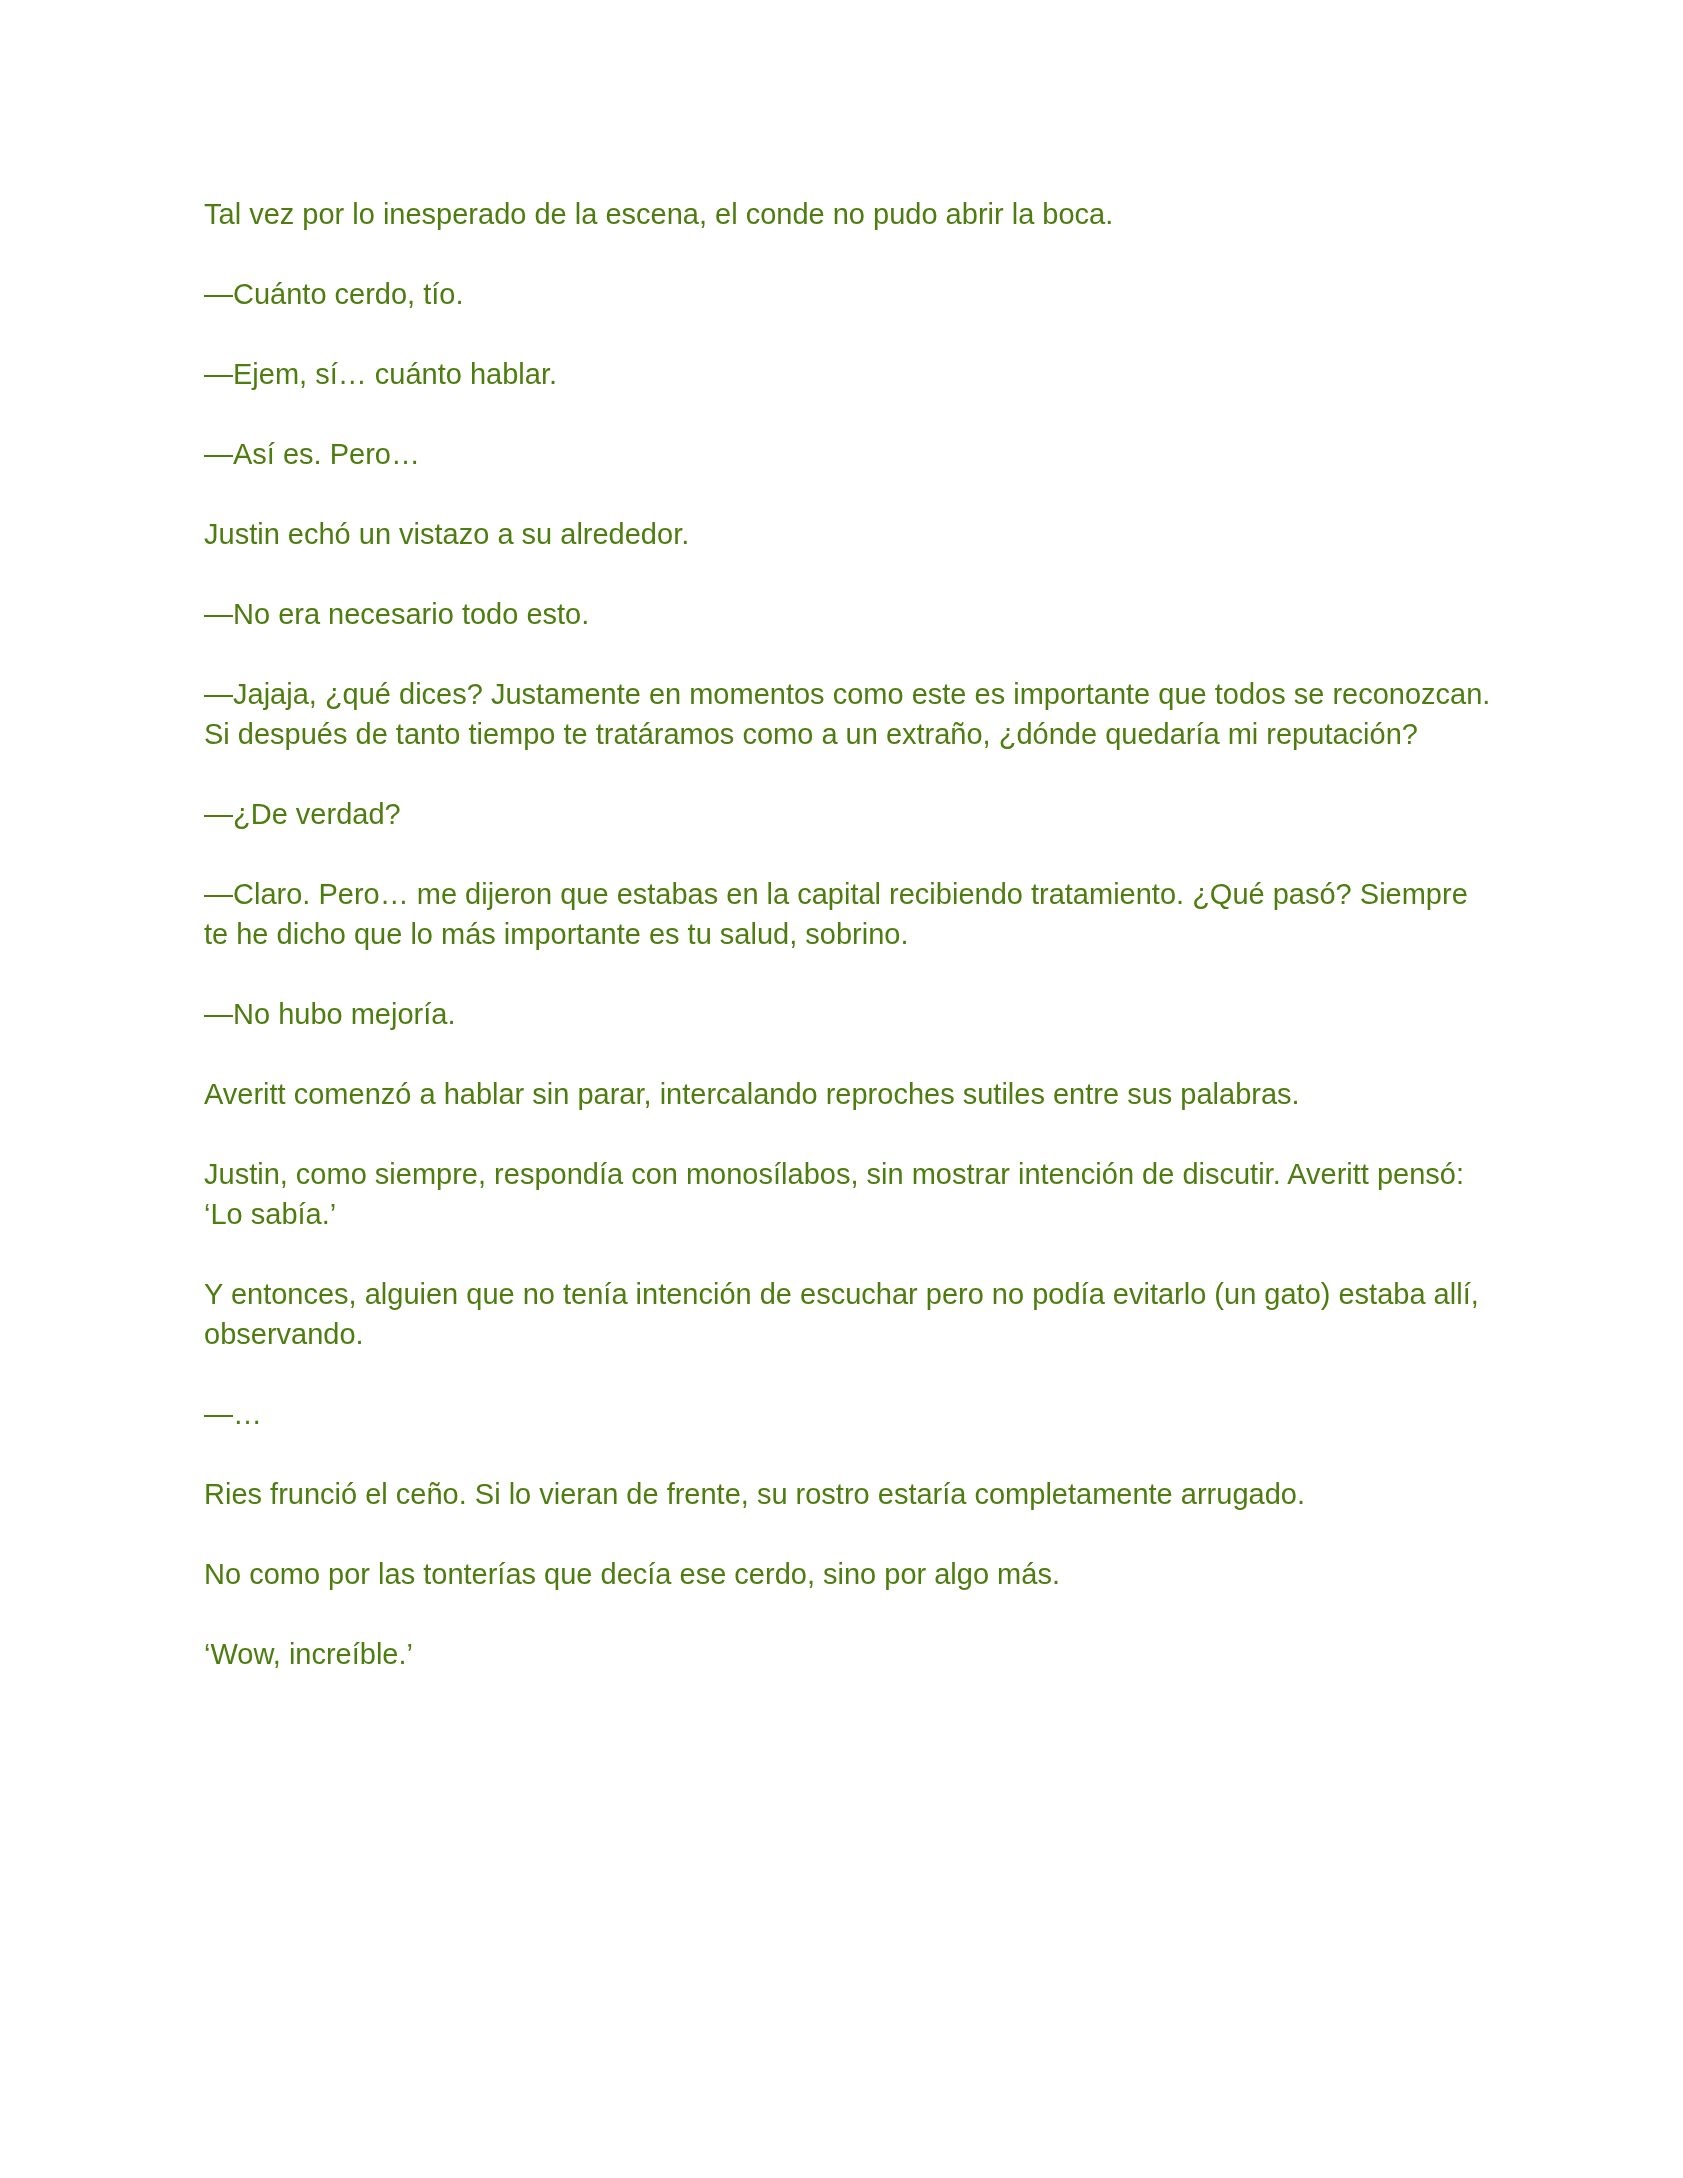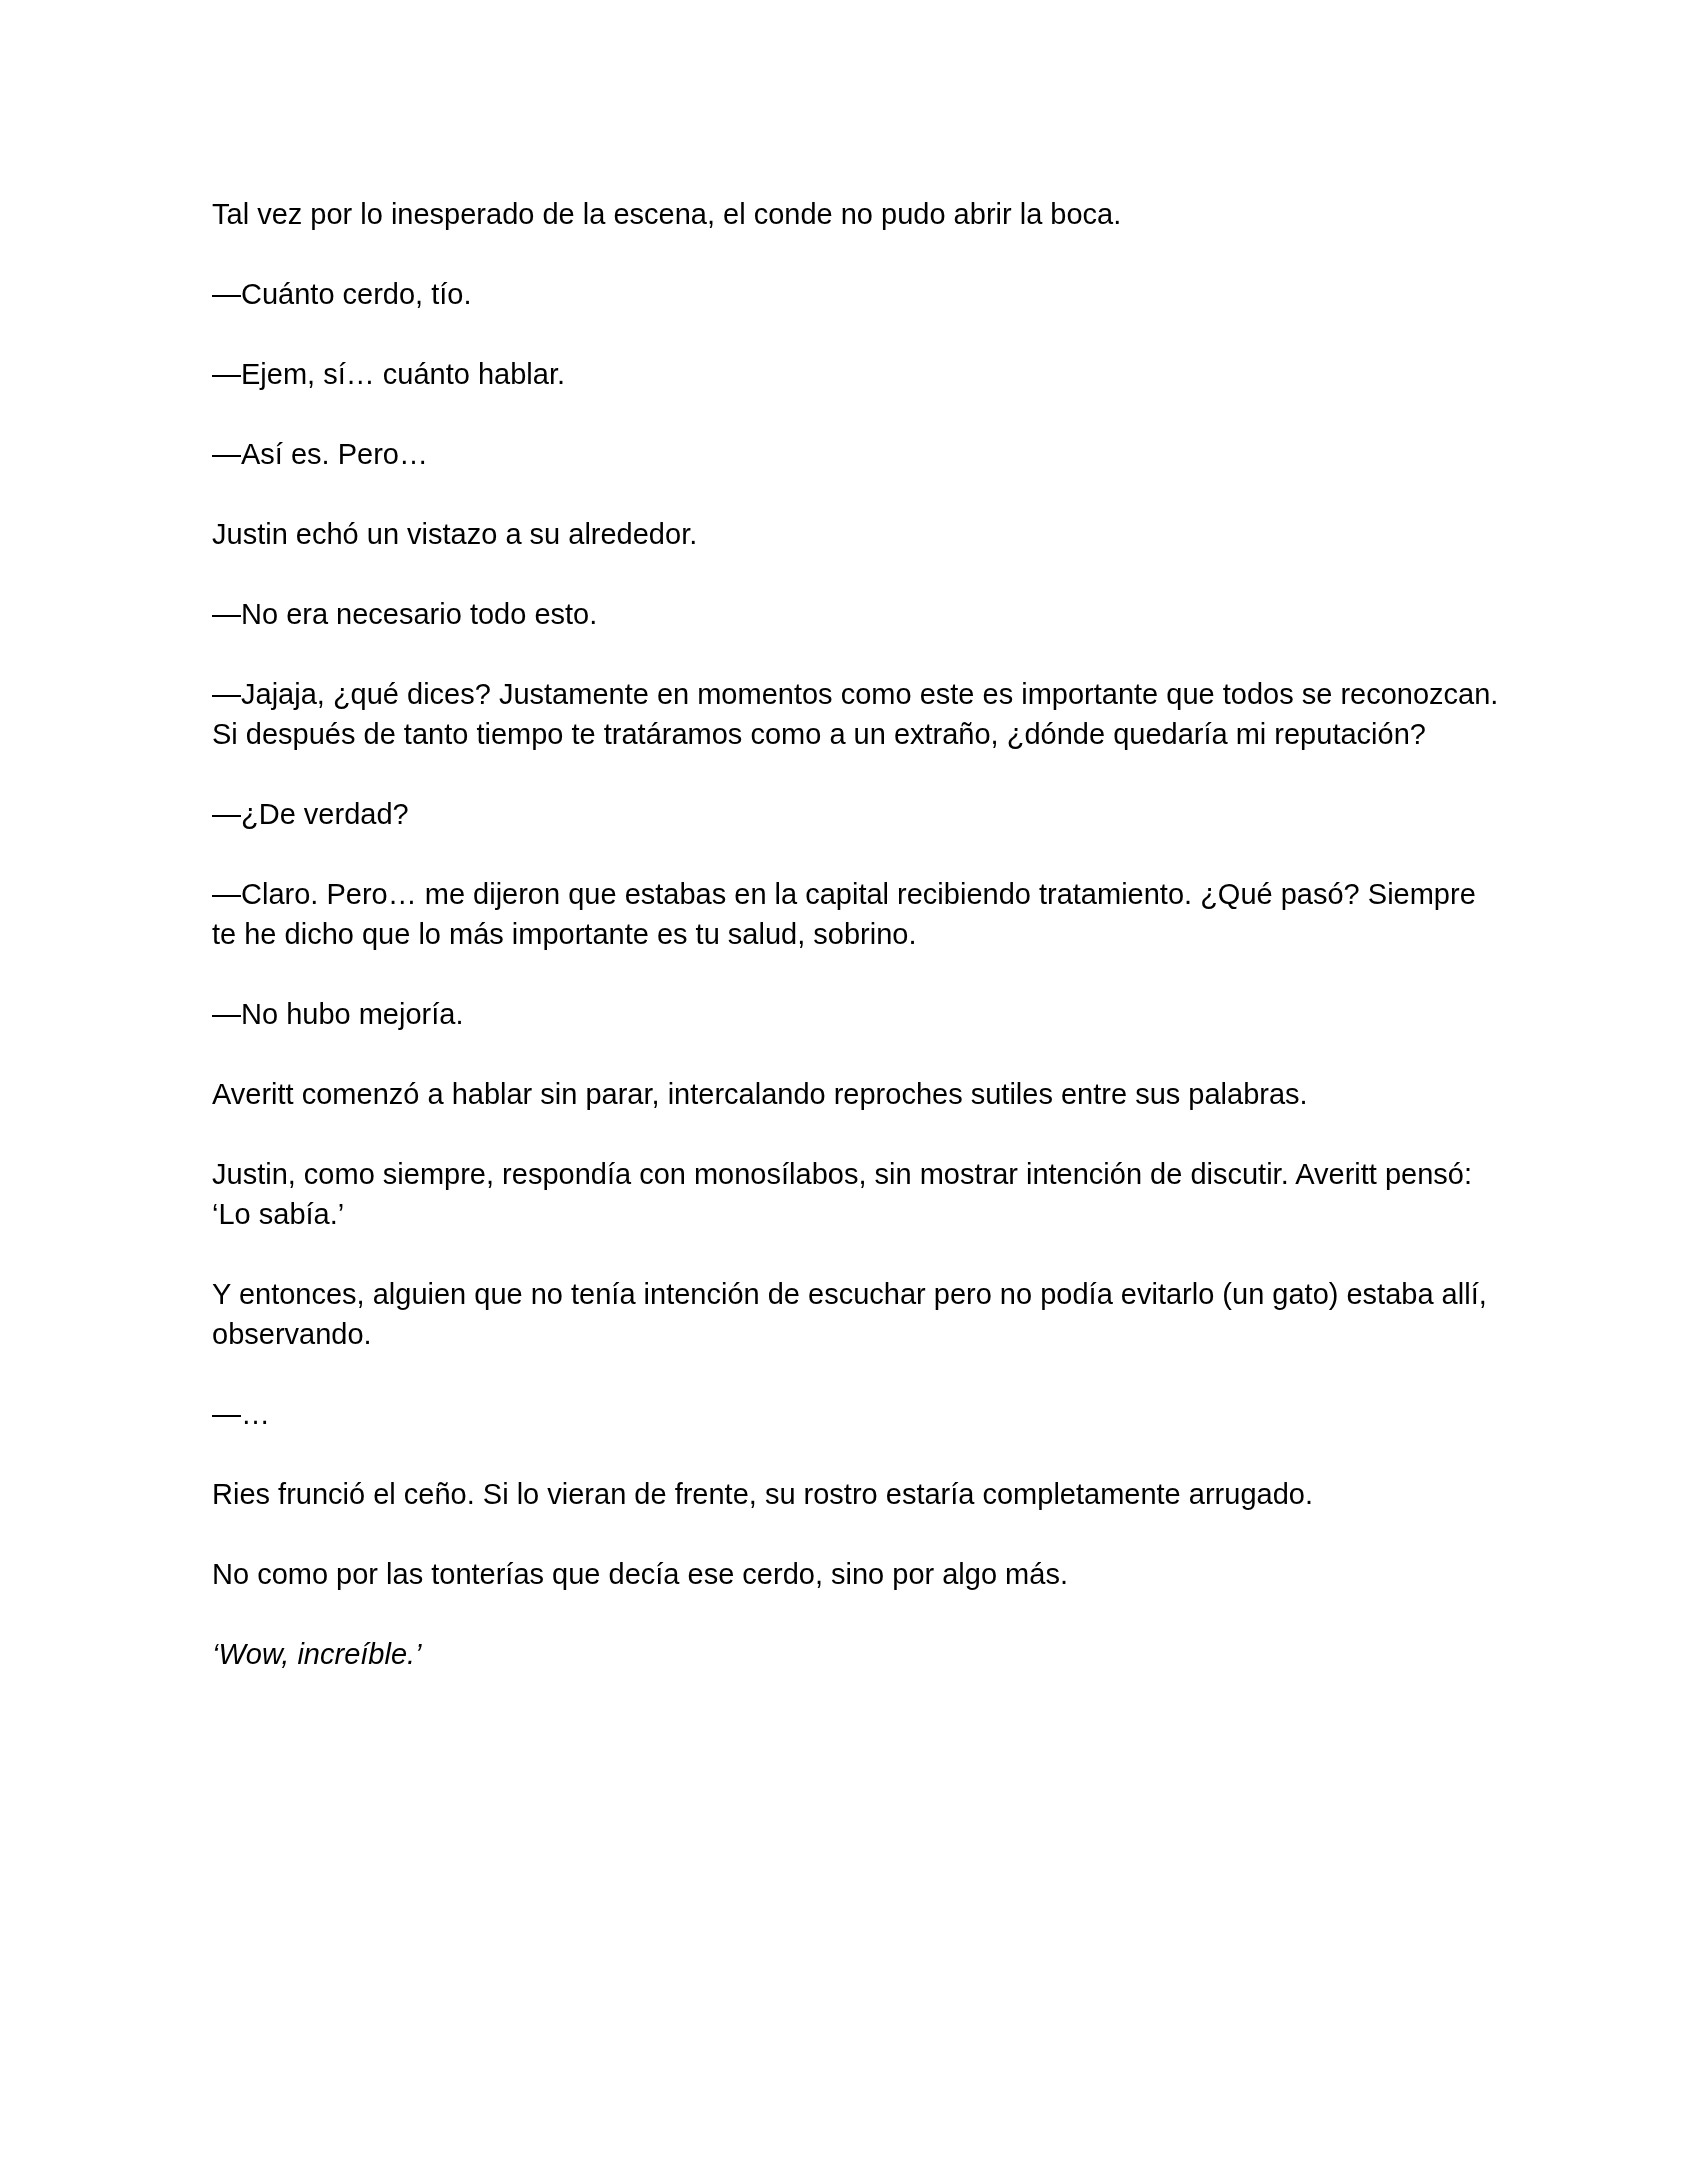--- a/index.html
+++ b/index.html
@@ -1,23 +1,23 @@
 <!DOCTYPE html>
 <html><head>
 <meta charset="utf-8">
 <style>
   html, body { margin: 0; padding: 0; background: #ffffff; }
   body { width: 1683px; height: 2178px; position: relative; overflow: hidden; }
   .page {
-    position: absolute; left: 212px; top: 194px; width: 1287px;
+    position: absolute; left: 204px; top: 194px; width: 1287px;
     font-family: "Liberation Sans", sans-serif;
-    font-size: 29px; line-height: 40px; color: #000000;
+    font-size: 29px; line-height: 40px; color: #4d7c0f;
   }
   .page p { margin: 0 0 40px 0; }
-  .page p.italic { font-style: italic; }
+  .page p.italic { }
 </style>
 </head>
 <body>
 
 <div class="page">
   <p>Tal vez por lo inesperado de la escena, el conde no pudo abrir la boca.</p>
   <p>—Cuánto cerdo, tío.</p>
   <p>—Ejem, sí… cuánto hablar.</p>
   <p>—Así es. Pero…</p>
   <p>Justin echó un vistazo a su alrededor.</p>

